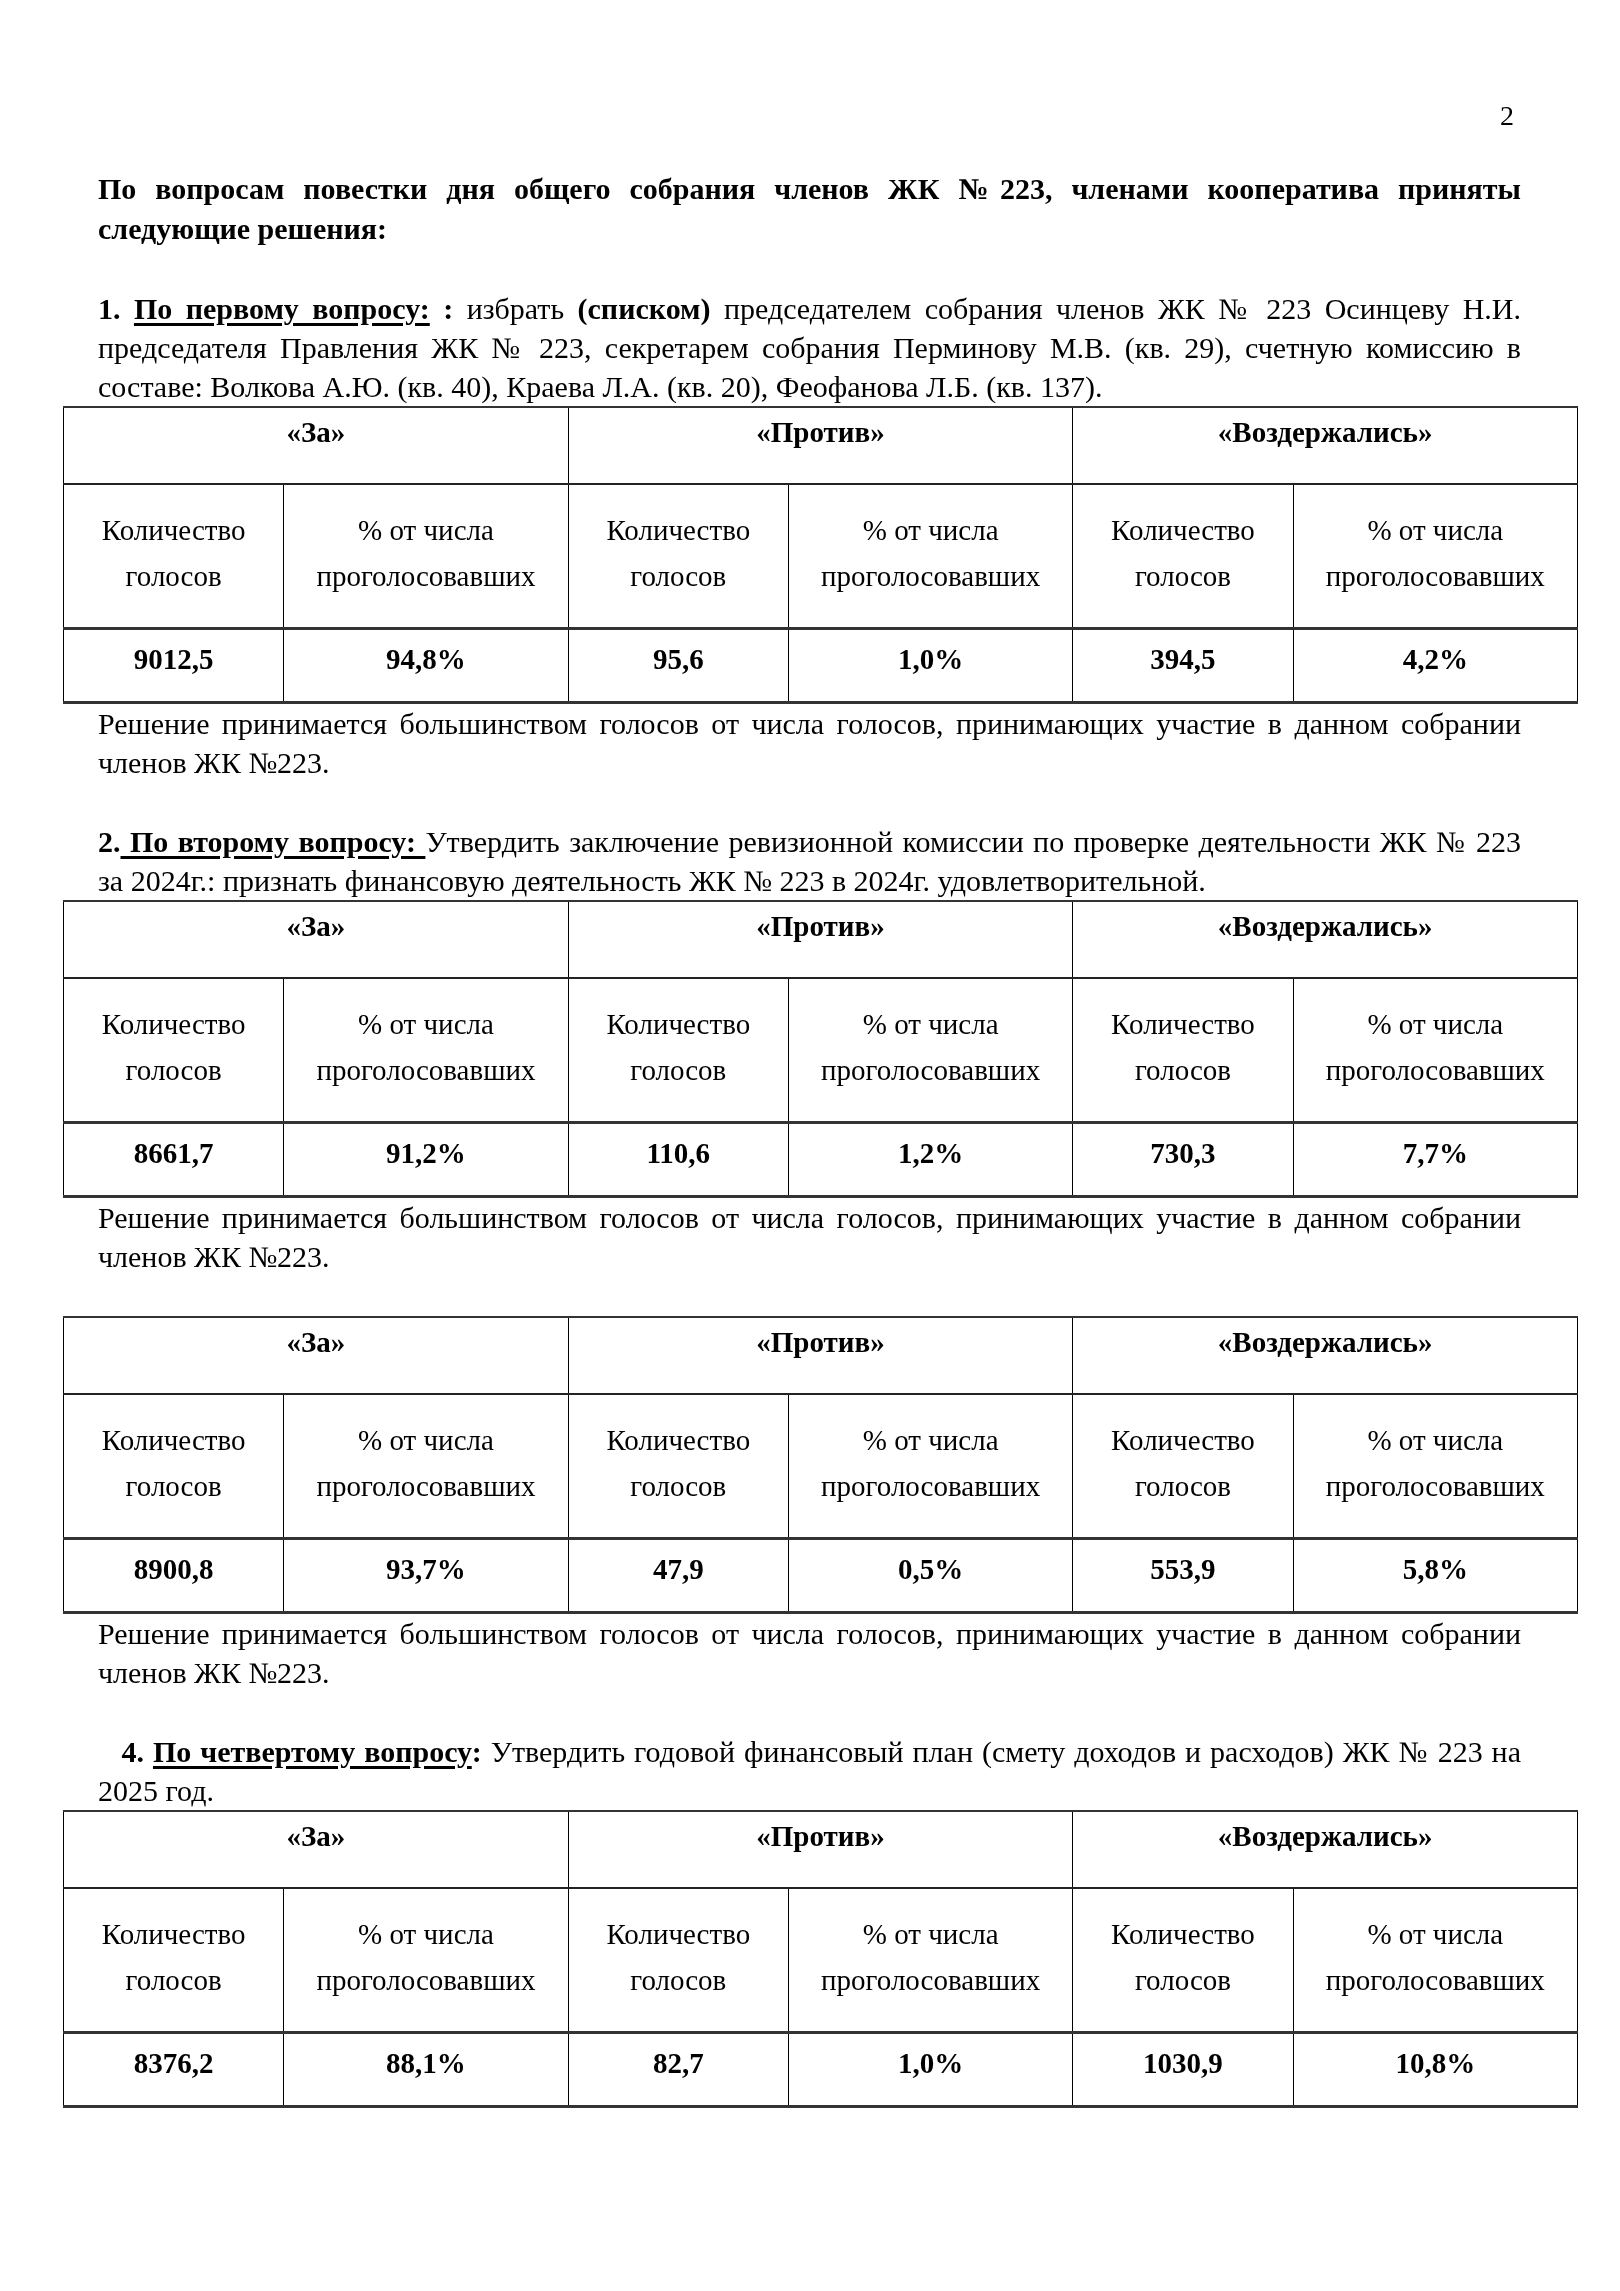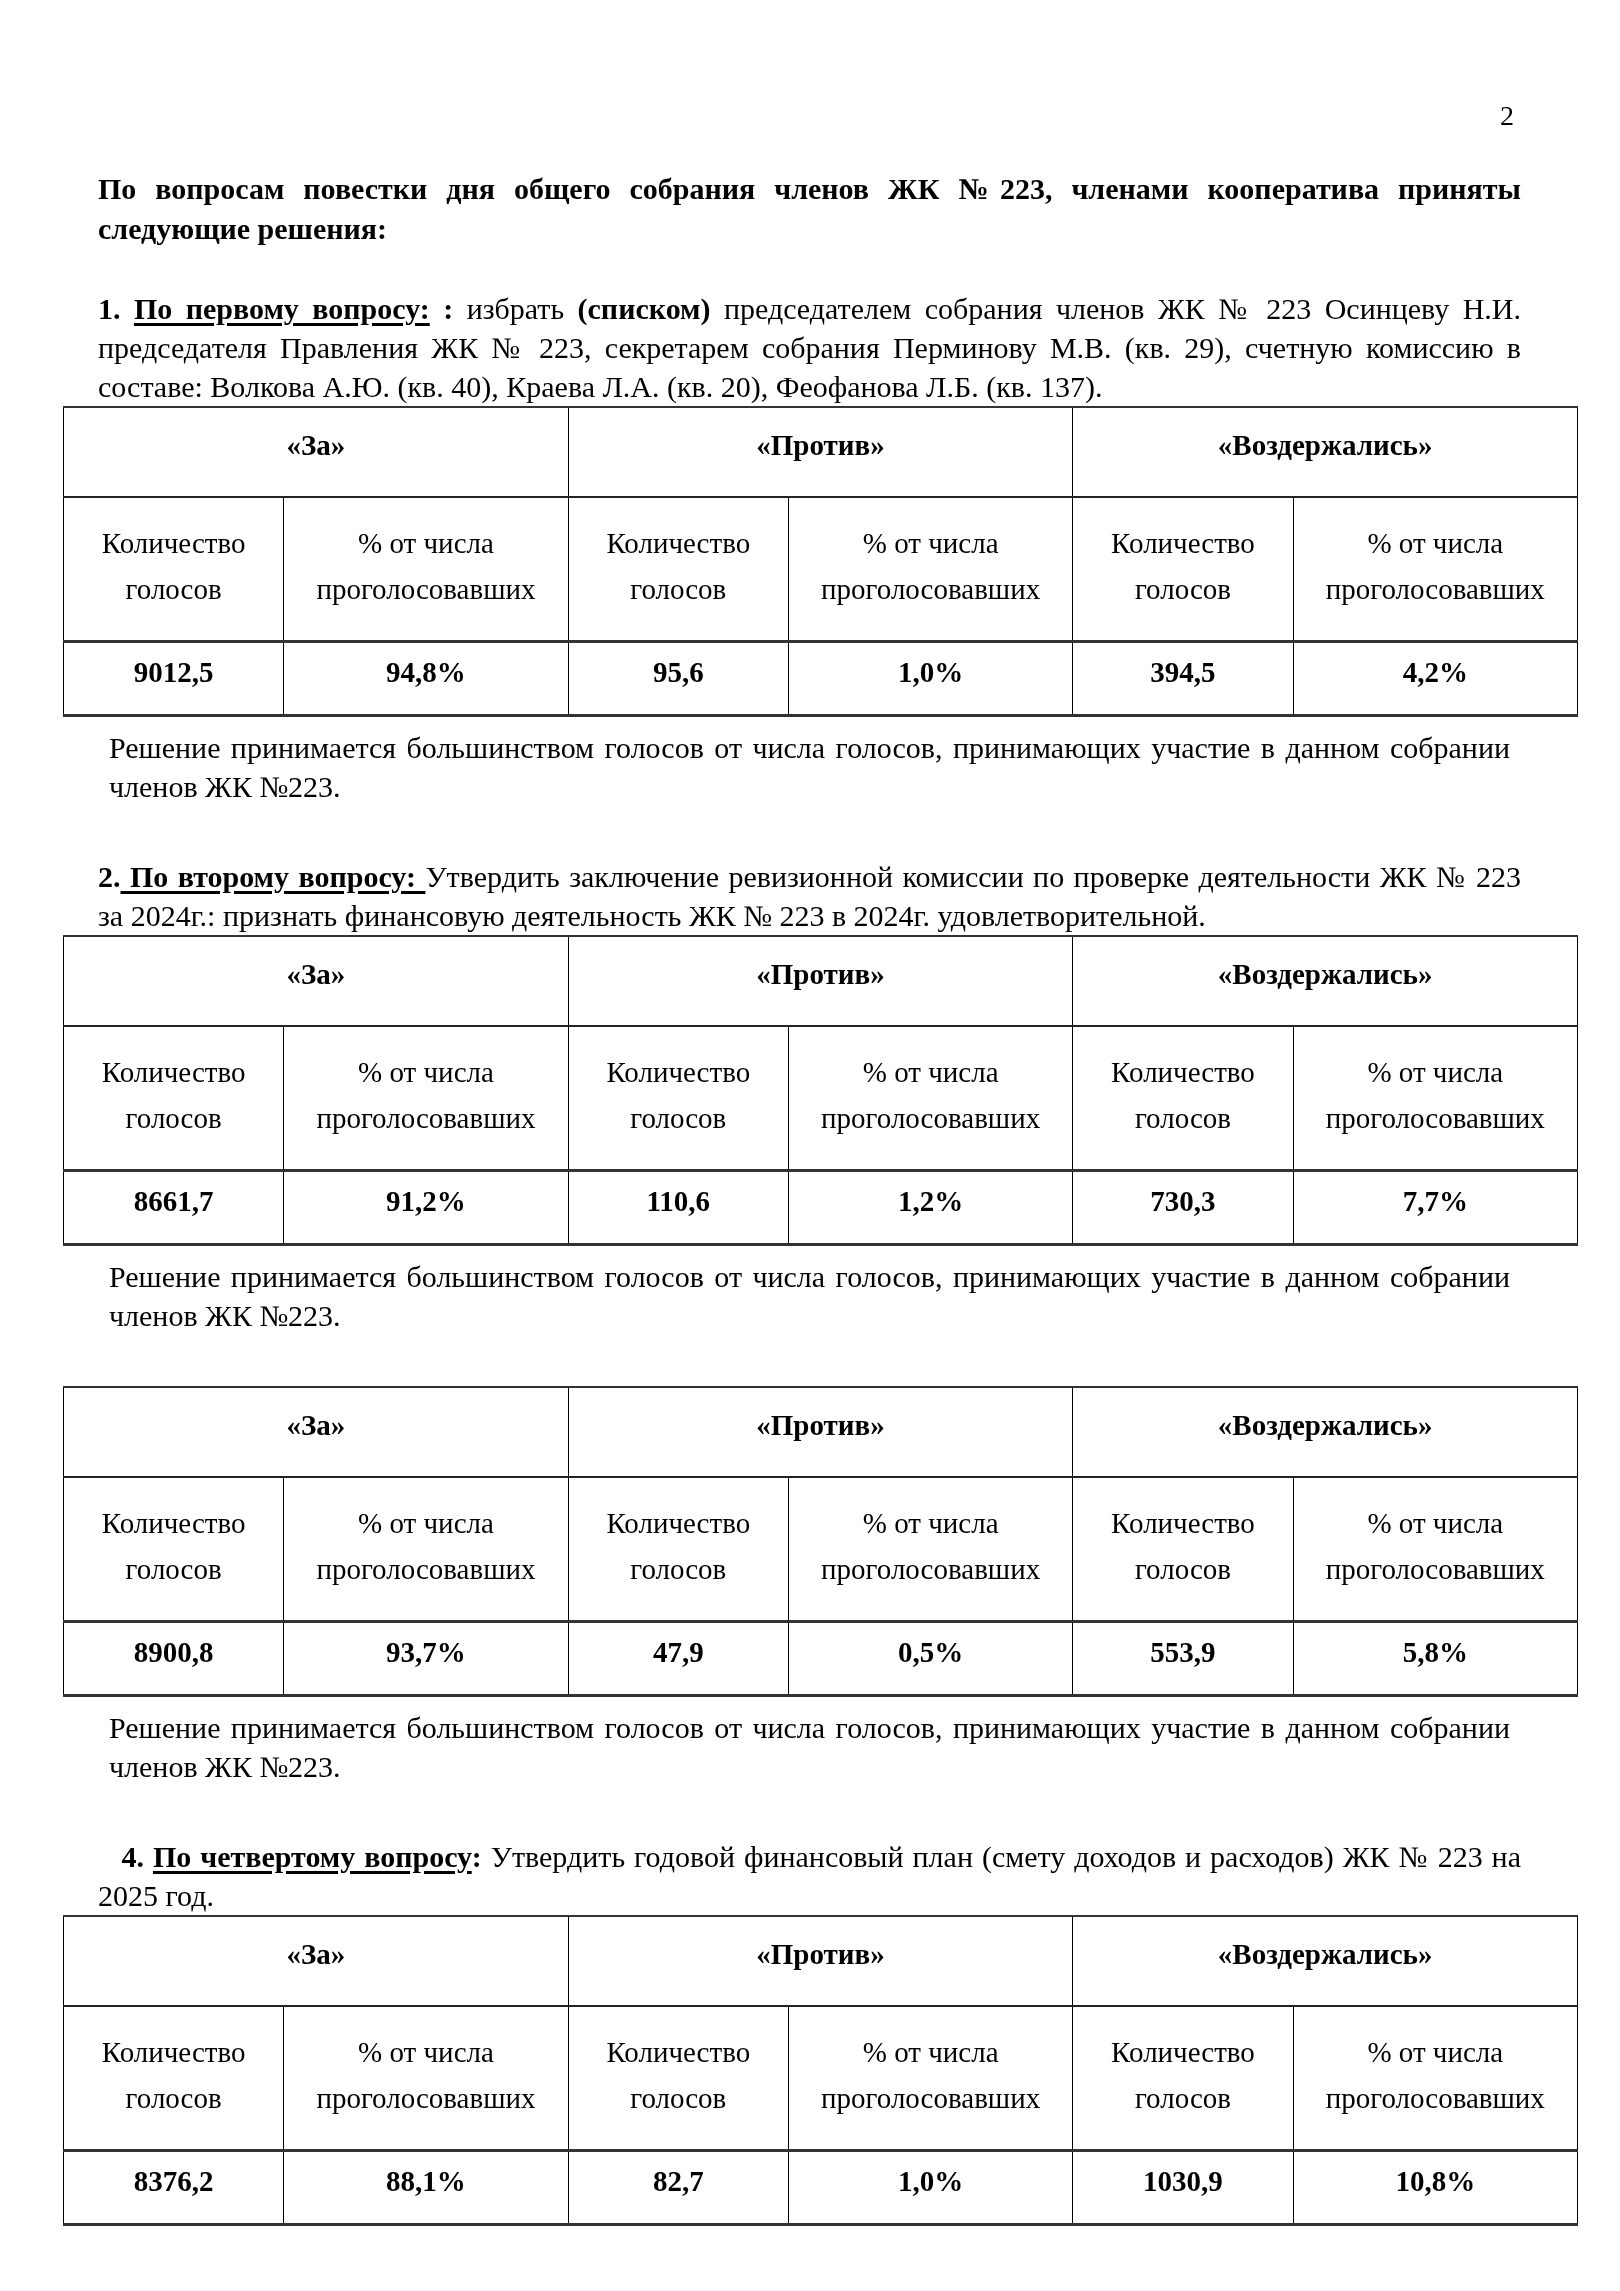--- a/index.html
+++ b/index.html
@@ -4,25 +4,25 @@
 <style>
   html, body { margin: 0; padding: 0; background: #ffffff; }
   body { width: 1620px; height: 2292px; position: relative; overflow: hidden;
          font-family: "Liberation Serif", "DejaVu Serif", serif; color: #000; }
   .page-number { position: absolute; top: 100px; right: 106px; font-size: 28px; }
   .content { position: absolute; left: 98px; top: 169px; width: 1423px; }
   .intro { font-size: 30px; font-weight: bold; line-height: 40px; text-align: justify; margin: 0; }
   .question { font-size: 30px; line-height: 39px; text-align: justify; margin: 0; }
   .q-head { font-weight: bold; }
   .q-head u { text-decoration-thickness: 2.9px; text-underline-offset: 3.9px; }
-  .note { font-size: 30px; line-height: 39px; text-align: justify; margin: 11px; }
+  .note { font-size: 30px; line-height: 39px; text-align: justify; margin: 0; }
   table.votes { border-collapse: collapse; width: 1515px; margin-left: -35px; table-layout: fixed; }
   table.votes td { border: 1.5px solid #000; text-align: center; vertical-align: top;
                    font-size: 29px; line-height: 46px; padding: 0; }
-  table.votes tr.h1 td { height: 74px; padding-top: 14px; font-weight: bold; }
+  table.votes tr.h1 td { height: 74px; padding-top: 1px; font-weight: bold; }
   table.votes tr.h2 td { height: 120px; padding-top: 22px; }
   table.votes tr.vals td { height: 65px; padding-top: 5.9px; font-weight: bold; }
   table.votes tr.h1 td { border-bottom: 2.9px solid #222; }
   table.votes tr.h2 td { border-bottom: 3.4px solid #333; }
   table.votes tr.vals td { border-bottom: 3.4px solid #333; }
   table.votes tr.h1 td { border-top: 2.9px solid #333; }
   .gap-lg { height: 40px; }
 </style>
 </head>
 <body>

